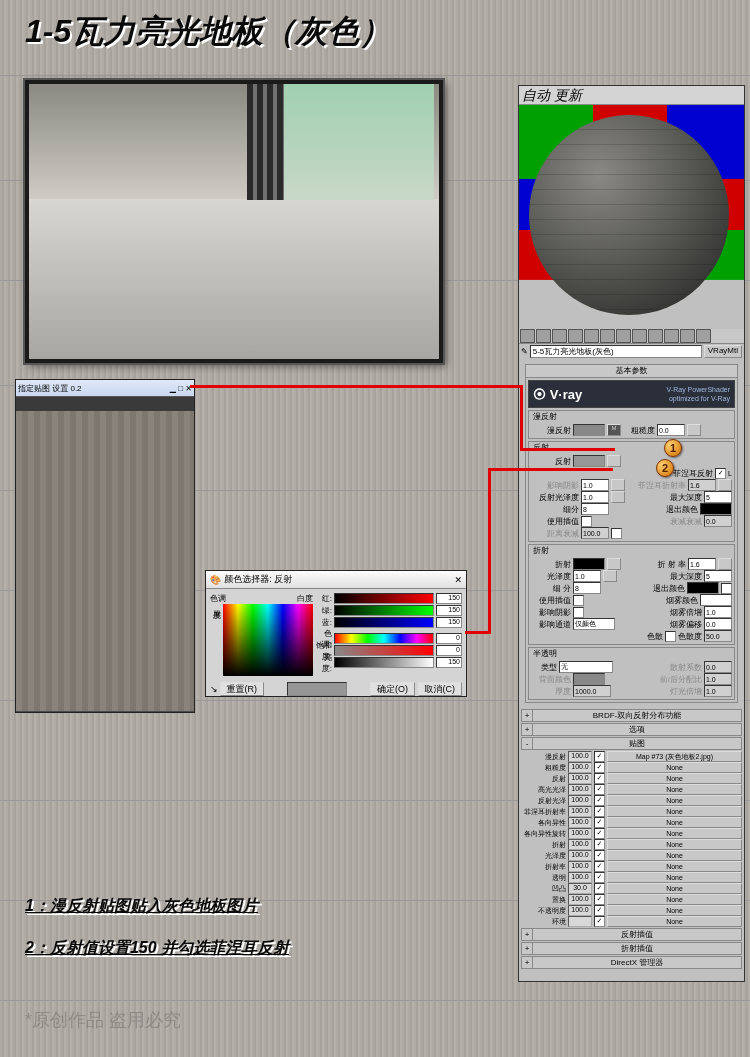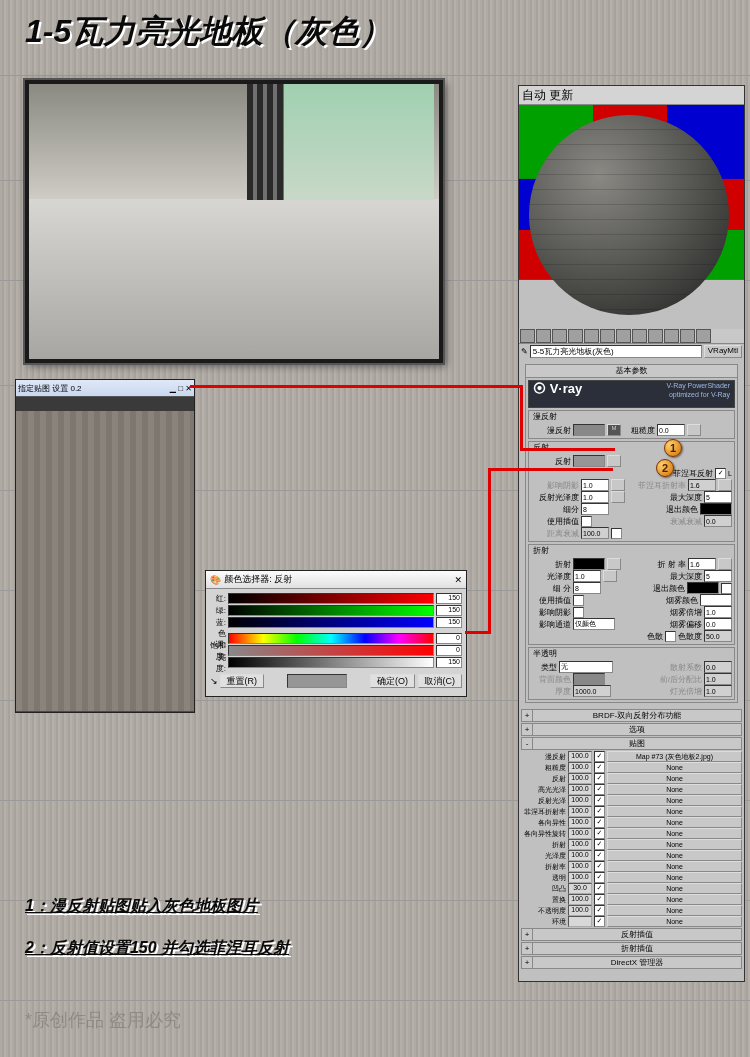--- a/index.html
+++ b/index.html
@@ -52,21 +52,21 @@
 }
 .mat-editor {
   position: absolute; top: 85px; left: 518px;
   width: 225px; height: 895px;
   background: #c0c0c0;
   border: 1px solid #333;
   font-size: 8px;
   color: #000;
 }
 .mat-title { height:14px; background:#e8e8e8; border-bottom:1px solid #888; padding:0 3px; font-size:8px; line-height:14px; display:flex; justify-content:space-between;}
-.mat-toolbar { height:16px; background:#d4d4d4; border-bottom:1px solid #888; font-size:12px; padding:1px 3px;}
+.mat-toolbar { height:16px; background:#d4d4d4; border-bottom:1px solid #888; font-size:14px; padding:1px 3px;font-style:italic;}
 .mat-sphere-area {
   height: 224px; position:relative;
   background:
    linear-gradient(to right, #00a000 33%, #d00000 33% 66%, #0000d0 66%) 0 0/100% 33% no-repeat,
    linear-gradient(to right, #0000d0 33%, #000 33% 66%, #d00000 66%) 0 33%/100% 34% no-repeat,
    linear-gradient(to right, #d00000 33%, #0000d0 33% 66%, #00a000 66%) 0 67%/100% 33% no-repeat;
 }
 .mat-sphere {
   position:absolute; top:10px; left:10px; width:200px; height:200px;
   border-radius:50%;
@@ -76,21 +76,21 @@
   content:""; position:absolute; inset:0; border-radius:50%;
   background: repeating-linear-gradient(to bottom, transparent 0 14px, rgba(0,0,0,.15) 14px 15px);
 }
 .tool-row{ height:14px; background:#c8c8c8; border-bottom:1px solid #888; display:flex; align-items:center; gap:1px; padding:0 1px;}
 .tool-icn{ width:13px; height:12px; background:#a0a0a0; border:1px solid #555;}
 .mat-name-row{ height:14px; display:flex; align-items:center; padding:0 2px; gap:2px;}
 .mat-name-field{ flex:1; height:11px; background:#fff; border:1px inset #888; font-size:8px; padding:0 2px;}
 .btn-small{ height:11px; background:#c8c8c8; border:1px outset #ddd; font-size:8px; padding:0 3px;}
 .section{ border:1px solid #888; margin:6px;}
 .sec-title{ height:12px; background:#c8c8c8; text-align:center; font-size:8px; border-bottom:1px solid #888; line-height:12px;}
-.vray-logo{ height:26px; background:#2a2f3a; margin:2px; border:1px solid #444; display:flex; color:#fff; font-size:8px; padding:0 4px; justify-content:space-between;}
+.vray-logo{ height:26px; background:#2a2f3a; margin:2px; border:1px solid #444; display:flex; align-items:center; color:#fff; font-size:8px; padding:0 4px; justify-content:space-between;}
 .vray-logo .vr{ font-weight:bold; color:#fff;}
 .vray-logo .ps{ color:#a0b8e0; text-align:right; font-size:7px; line-height:9px;}
 .grp{ border:1px solid #888; margin:2px 2px; padding:2px;}
 .grp-label{ position:relative; top:-2px; background:#c0c0c0; padding:0 2px; display:inline-block;}
 .irow{ display:flex; align-items:center; height:12px; gap:2px; font-size:8px;}
 .ilabel{ text-align:right;}
 .swatch{ width:30px; height:10px; background:#000; border:1px inset #888;}
 .swatch.map{ width:12px; height:10px; background:#c8c8c8; border:1px outset #ddd;}
 .spin{ width:24px; height:10px; background:#fff; border:1px inset #888; font-size:7px; padding:0 1px; display:flex; align-items:center;}
 .chk{ width:9px; height:9px; background:#fff; border:1px inset #888; display:inline-flex; align-items:center; justify-content:center; font-size:7px;}
@@ -178,20 +178,30 @@
   <div class="wood"></div>
 </div>
 
 <div class="color-picker">
   <div class="cp-title">
     <span>🎨</span>
     <span>颜色选择器: 反射</span>
     <span style="margin-left:auto">✕</span>
   </div>
   <div class="cp-body">
+    <div>
+      <div style="text-align:center;font-size:8px;display:flex;justify-content:space-between">
+        <span>色调</span>
+        <span>白度</span>
+      </div>
+      <div style="display:flex;gap:2px">
+        <div style="font-size:8px;writing-mode:vertical-rl">黑度</div>
+        <div class="cp-hue"></div>
+      </div>
+    </div>
     <div class="cp-sliders">
       <div class="cp-srow">
           <span class="cp-sl">红:</span>
           <div class="cp-bar" style="background:linear-gradient(to right,#000,#f00)"></div>
           <div class="cp-val">150</div>
         </div>
       <div class="cp-srow">
           <span class="cp-sl">绿:</span>
           <div class="cp-bar" style="background:linear-gradient(to right,#000,#0f0)"></div>
           <div class="cp-val">150</div>

